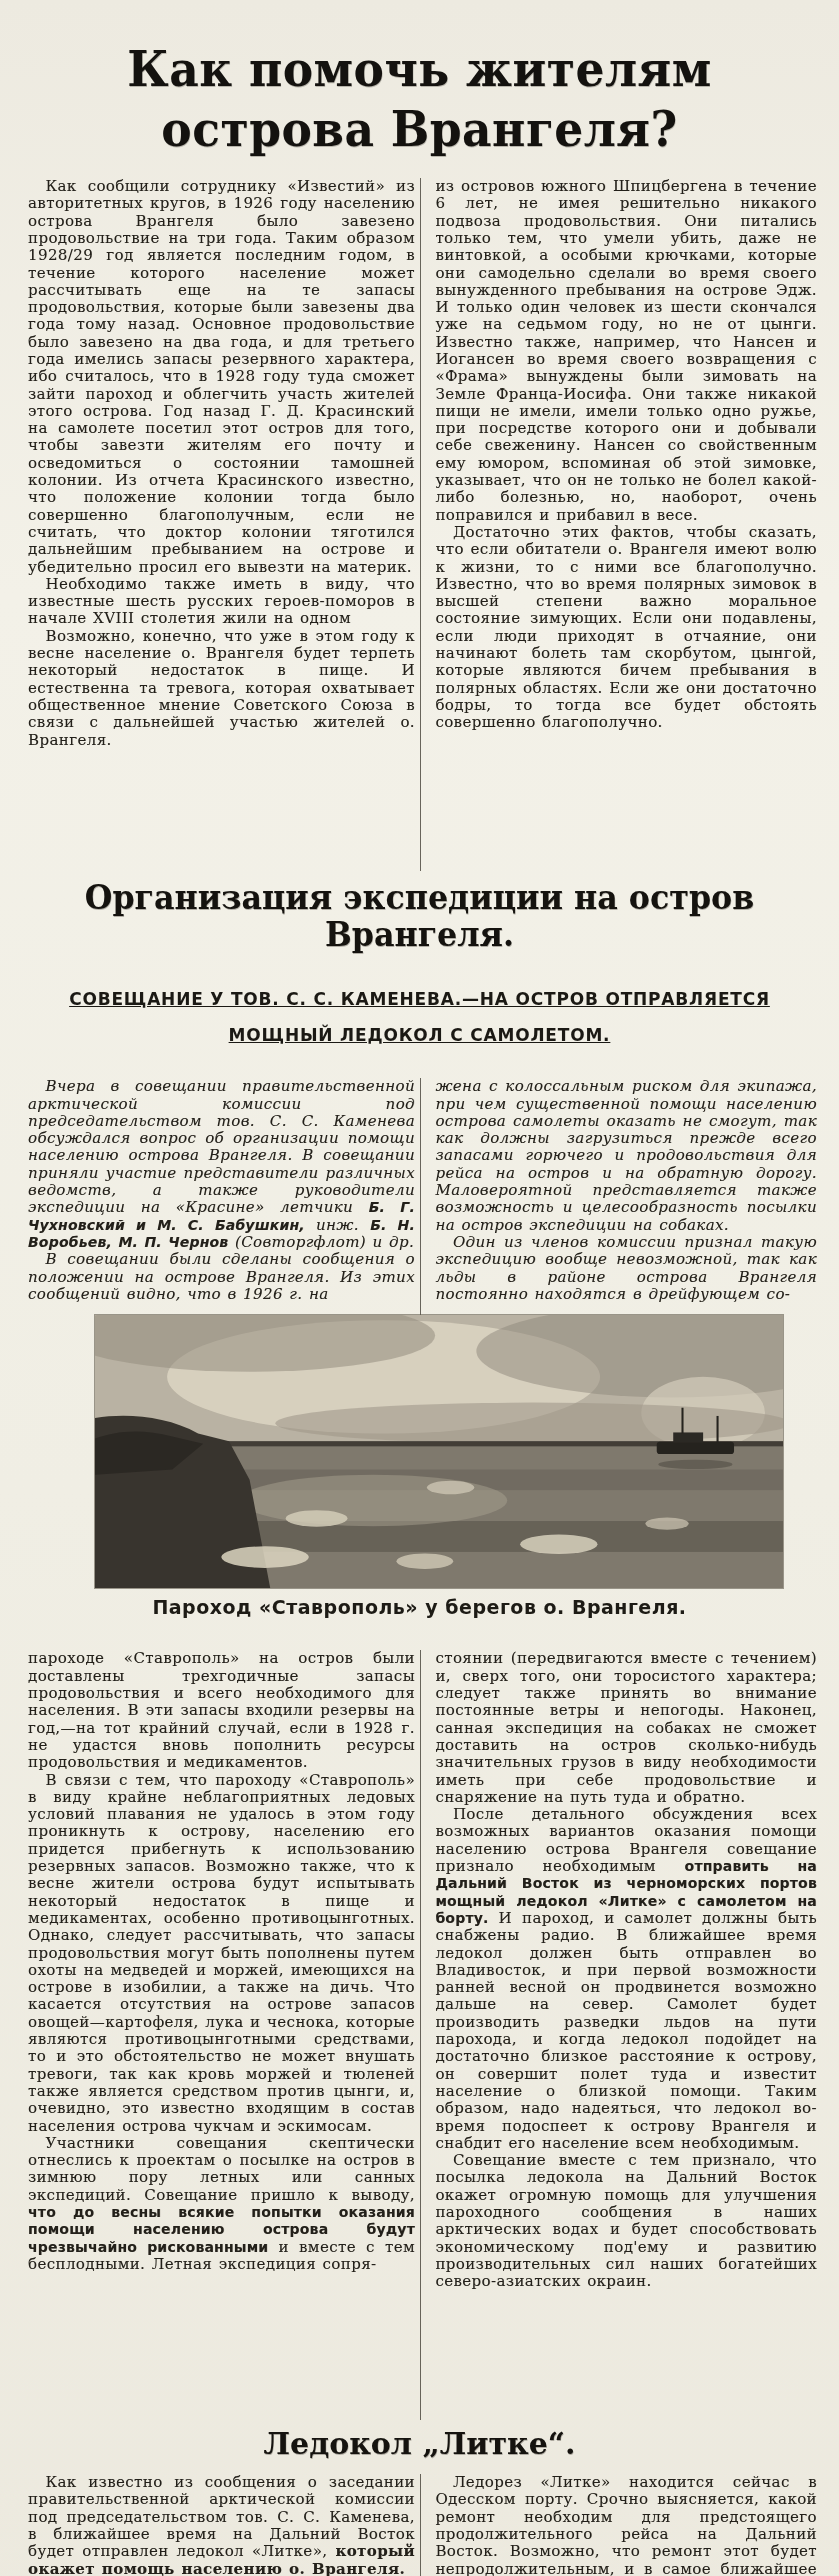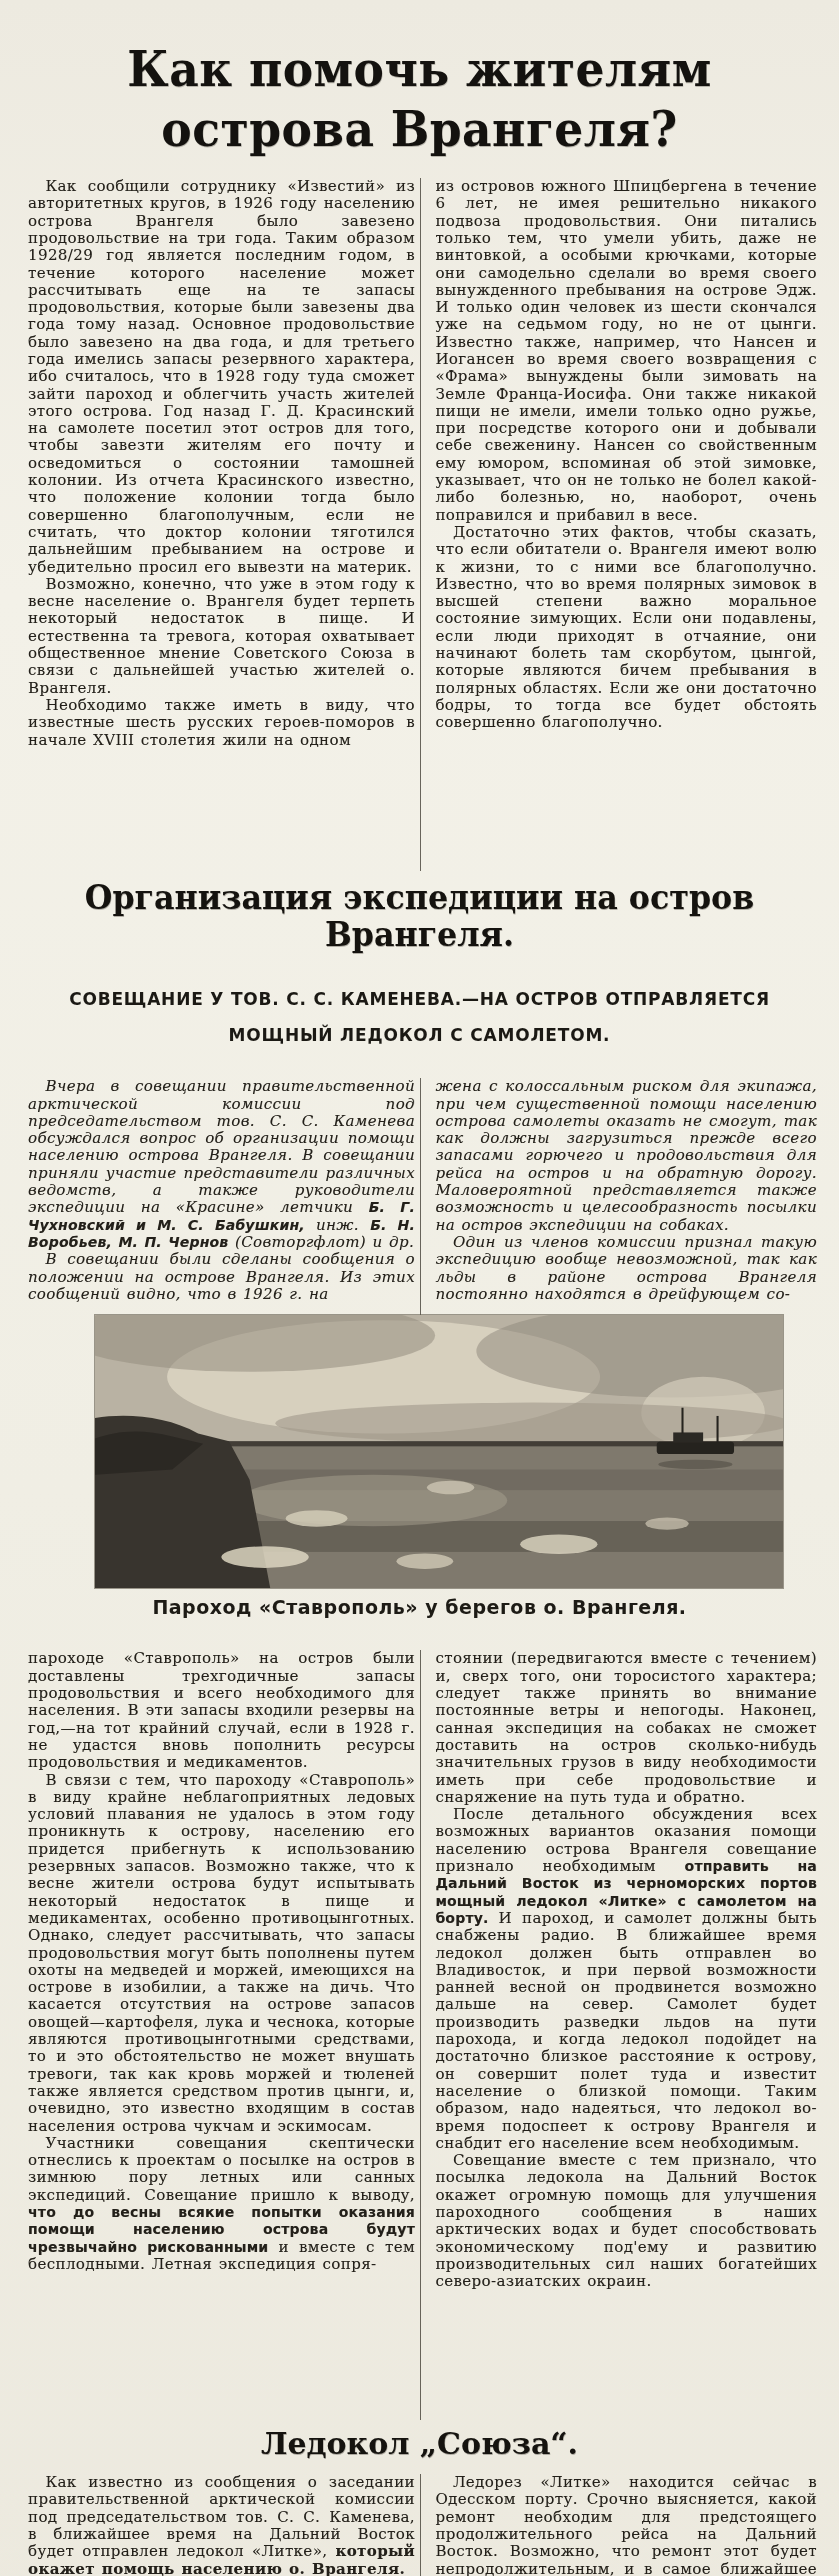--- a/index.html
+++ b/index.html
@@ -49,20 +49,21 @@
   .subhead{
     margin:29px auto 0 auto;
     max-width:752px;
     text-align:center;
     font-family:"DejaVu Sans", sans-serif;
     font-weight:bold;
     font-size:17px;
     line-height:2.1;
     letter-spacing:0.8px;
     color:#1b1914;
+    text-decoration:underline;
   }
   .cols{
     display:flex;
     margin:0 17.5px 0 28px;
     overflow:hidden;
   }
   .cols.a1{margin-top:0;height:693px;}
   .cols.a2u{margin-top:25px;height:237px;font-style:italic;}
   .cols.a2l{margin-top:32px;height:770px;}
   .cols.a3{margin-top:14.4px;height:267px;}
@@ -109,22 +110,22 @@
 </head>
 <body>
 
 <div class="page">
 
   <h1 class="headline1">Как помочь жителям острова Врангеля?</h1>
 
   <section class="cols a1">
     <div class="col col-l">
       <p class="body">Как сообщили сотруднику «Известий» из авторитетных кругов, в 1926 году населению острова Врангеля было завезено продовольствие на три года. Таким образом 1928/29 год является последним годом, в течение которого население может рассчитывать еще на те запасы продовольствия, которые были завезены два года тому назад. Основное продовольствие было завезено на два года, и для третьего года имелись запасы резервного характера, ибо считалось, что в 1928 году туда сможет зайти пароход и облегчить участь жителей этого острова. Год назад Г. Д. Красинский на самолете посетил этот остров для того, чтобы завезти жителям его почту и осведомиться о состоянии тамошней колонии. Из отчета Красинского известно, что положение колонии тогда было совершенно благополучным, если не считать, что доктор колонии тяготился дальнейшим пребыванием на острове и убедительно просил его вывезти на материк.</p>
+      <p class="body">Необходимо также иметь в виду, что известные шесть русских героев-поморов в начале XVIII столетия жили на одном</p>
       <p class="body">Возможно, конечно, что уже в этом году к весне население о. Врангеля будет терпеть некоторый недостаток в пище. И естественна та тревога, которая охватывает общественное мнение Советского Союза в связи с дальнейшей участью жителей о. Врангеля.</p>
-      <p class="body">Необходимо также иметь в виду, что известные шесть русских героев-поморов в начале XVIII столетия жили на одном</p>
     </div>
     <div class="col col-r">
       <p class="body cont">из островов южного Шпицбергена в течение 6 лет, не имея решительно никакого подвоза продовольствия. Они питались только тем, что умели убить, даже не винтовкой, а особыми крючками, которые они самодельно сделали во время своего вынужденного пребывания на острове Эдж. И только один человек из шести скончался уже на седьмом году, но не от цынги. Известно также, например, что Нансен и Иогансен во время своего возвращения с «Фрама» вынуждены были зимовать на Земле Франца-Иосифа. Они также никакой пищи не имели, имели только одно ружье, при посредстве которого они и добывали себе свеженину. Нансен со свойственным ему юмором, вспоминая об этой зимовке, указывает, что он не только не болел какой-либо болезнью, но, наоборот, очень поправился и прибавил в весе.</p>
       <p class="body">Достаточно этих фактов, чтобы сказать, что если обитатели о. Врангеля имеют волю к жизни, то с ними все благополучно. Известно, что во время полярных зимовок в высшей степени важно моральное состояние зимующих. Если они подавлены, если люди приходят в отчаяние, они начинают болеть там скорбутом, цынгой, которые являются бичем пребывания в полярных областях. Если же они достаточно бодры, то тогда все будет обстоять совершенно благополучно.</p>
     </div>
   </section>
 
   <h2 class="headline2">Организация экспедиции на остров Врангеля.</h2>
   <div class="subhead">СОВЕЩАНИЕ У ТОВ. С. С. КАМЕНЕВА.—НА ОСТРОВ ОТПРАВЛЯЕТСЯ МОЩНЫЙ ЛЕДОКОЛ С САМОЛЕТОМ.</div>
 
@@ -179,21 +180,21 @@
       <p class="body">В связи с тем, что пароходу «Ставрополь» в виду крайне неблагоприятных ледовых условий плавания не удалось в этом году проникнуть к острову, населению его придется прибегнуть к использованию резервных запасов. Возможно также, что к весне жители острова будут испытывать некоторый недостаток в пище и медикаментах, особенно противоцынготных. Однако, следует рассчитывать, что запасы продовольствия могут быть пополнены путем охоты на медведей и моржей, имеющихся на острове в изобилии, а также на дичь. Что касается отсутствия на острове запасов овощей—картофеля, лука и чеснока, которые являются противоцынготными средствами, то и это обстоятельство не может внушать тревоги, так как кровь моржей и тюленей также является средством против цынги, и, очевидно, это известно входящим в состав населения острова чукчам и эскимосам.</p>
       <p class="body"><span>Участники совещания скептически отнеслись к проектам о посылке на остров в зимнюю пору летных или санных экспедиций. Совещание пришло к выводу, </span><span class="bold-run">что до весны всякие попытки оказания помощи населению острова будут чрезвычайно рискованными</span><span> и вместе с тем бесплодными. Летная экспедиция сопря-</span></p>
     </div>
     <div class="col col-r">
       <p class="body cont">стоянии (передвигаются вместе с течением) и, сверх того, они торосистого характера; следует также принять во внимание постоянные ветры и непогоды. Наконец, санная экспедиция на собаках не сможет доставить на остров сколько-нибудь значительных грузов в виду необходимости иметь при себе продовольствие и снаряжение на путь туда и обратно.</p>
       <p class="body"><span>После детального обсуждения всех возможных вариантов оказания помощи населению острова Врангеля совещание признало необходимым </span><span class="bold-run">отправить на Дальний Восток из черноморских портов мощный ледокол «Литке» с самолетом на борту.</span><span> И пароход, и самолет должны быть снабжены радио. В ближайшее время ледокол должен быть отправлен во Владивосток, и при первой возможности ранней весной он продвинется возможно дальше на север. Самолет будет производить разведки льдов на пути парохода, и когда ледокол подойдет на достаточно близкое расстояние к острову, он совершит полет туда и известит население о близкой помощи. Таким образом, надо надеяться, что ледокол во-время подоспеет к острову Врангеля и снабдит его население всем необходимым.</span></p>
       <p class="body">Совещание вместе с тем признало, что посылка ледокола на Дальний Восток окажет огромную помощь для улучшения пароходного сообщения в наших арктических водах и будет способствовать экономическому под'ему и развитию производительных сил наших богатейших северо-азиатских окраин.</p>
     </div>
   </section>
 
-  <h2 class="headline3">Ледокол „Союза“.</h2>
+  <h2 class="headline3">Ледокол „Литке“.</h2>
 
   <section class="cols a3">
     <div class="col col-l">
       <p class="body"><span>Как известно из сообщения о заседании правительственной арктической комиссии под председательством тов. С. С. Каменева, в ближайшее время на Дальний Восток будет отправлен ледокол «Литке», </span><span class="bold-serif">который окажет помощь населению о. Врангеля.</span></p>
 
     </div>
     <div class="col col-r">
       <p class="body">Ледорез «Литке» находится сейчас в Одесском порту. Срочно выясняется, какой ремонт необходим для предстоящего продолжительного рейса на Дальний Восток. Возможно, что ремонт этот будет непродолжительным, и в самое ближайшее время «Литке» направится в свое дальнее плавание.</p>
     </div>
   </section>

